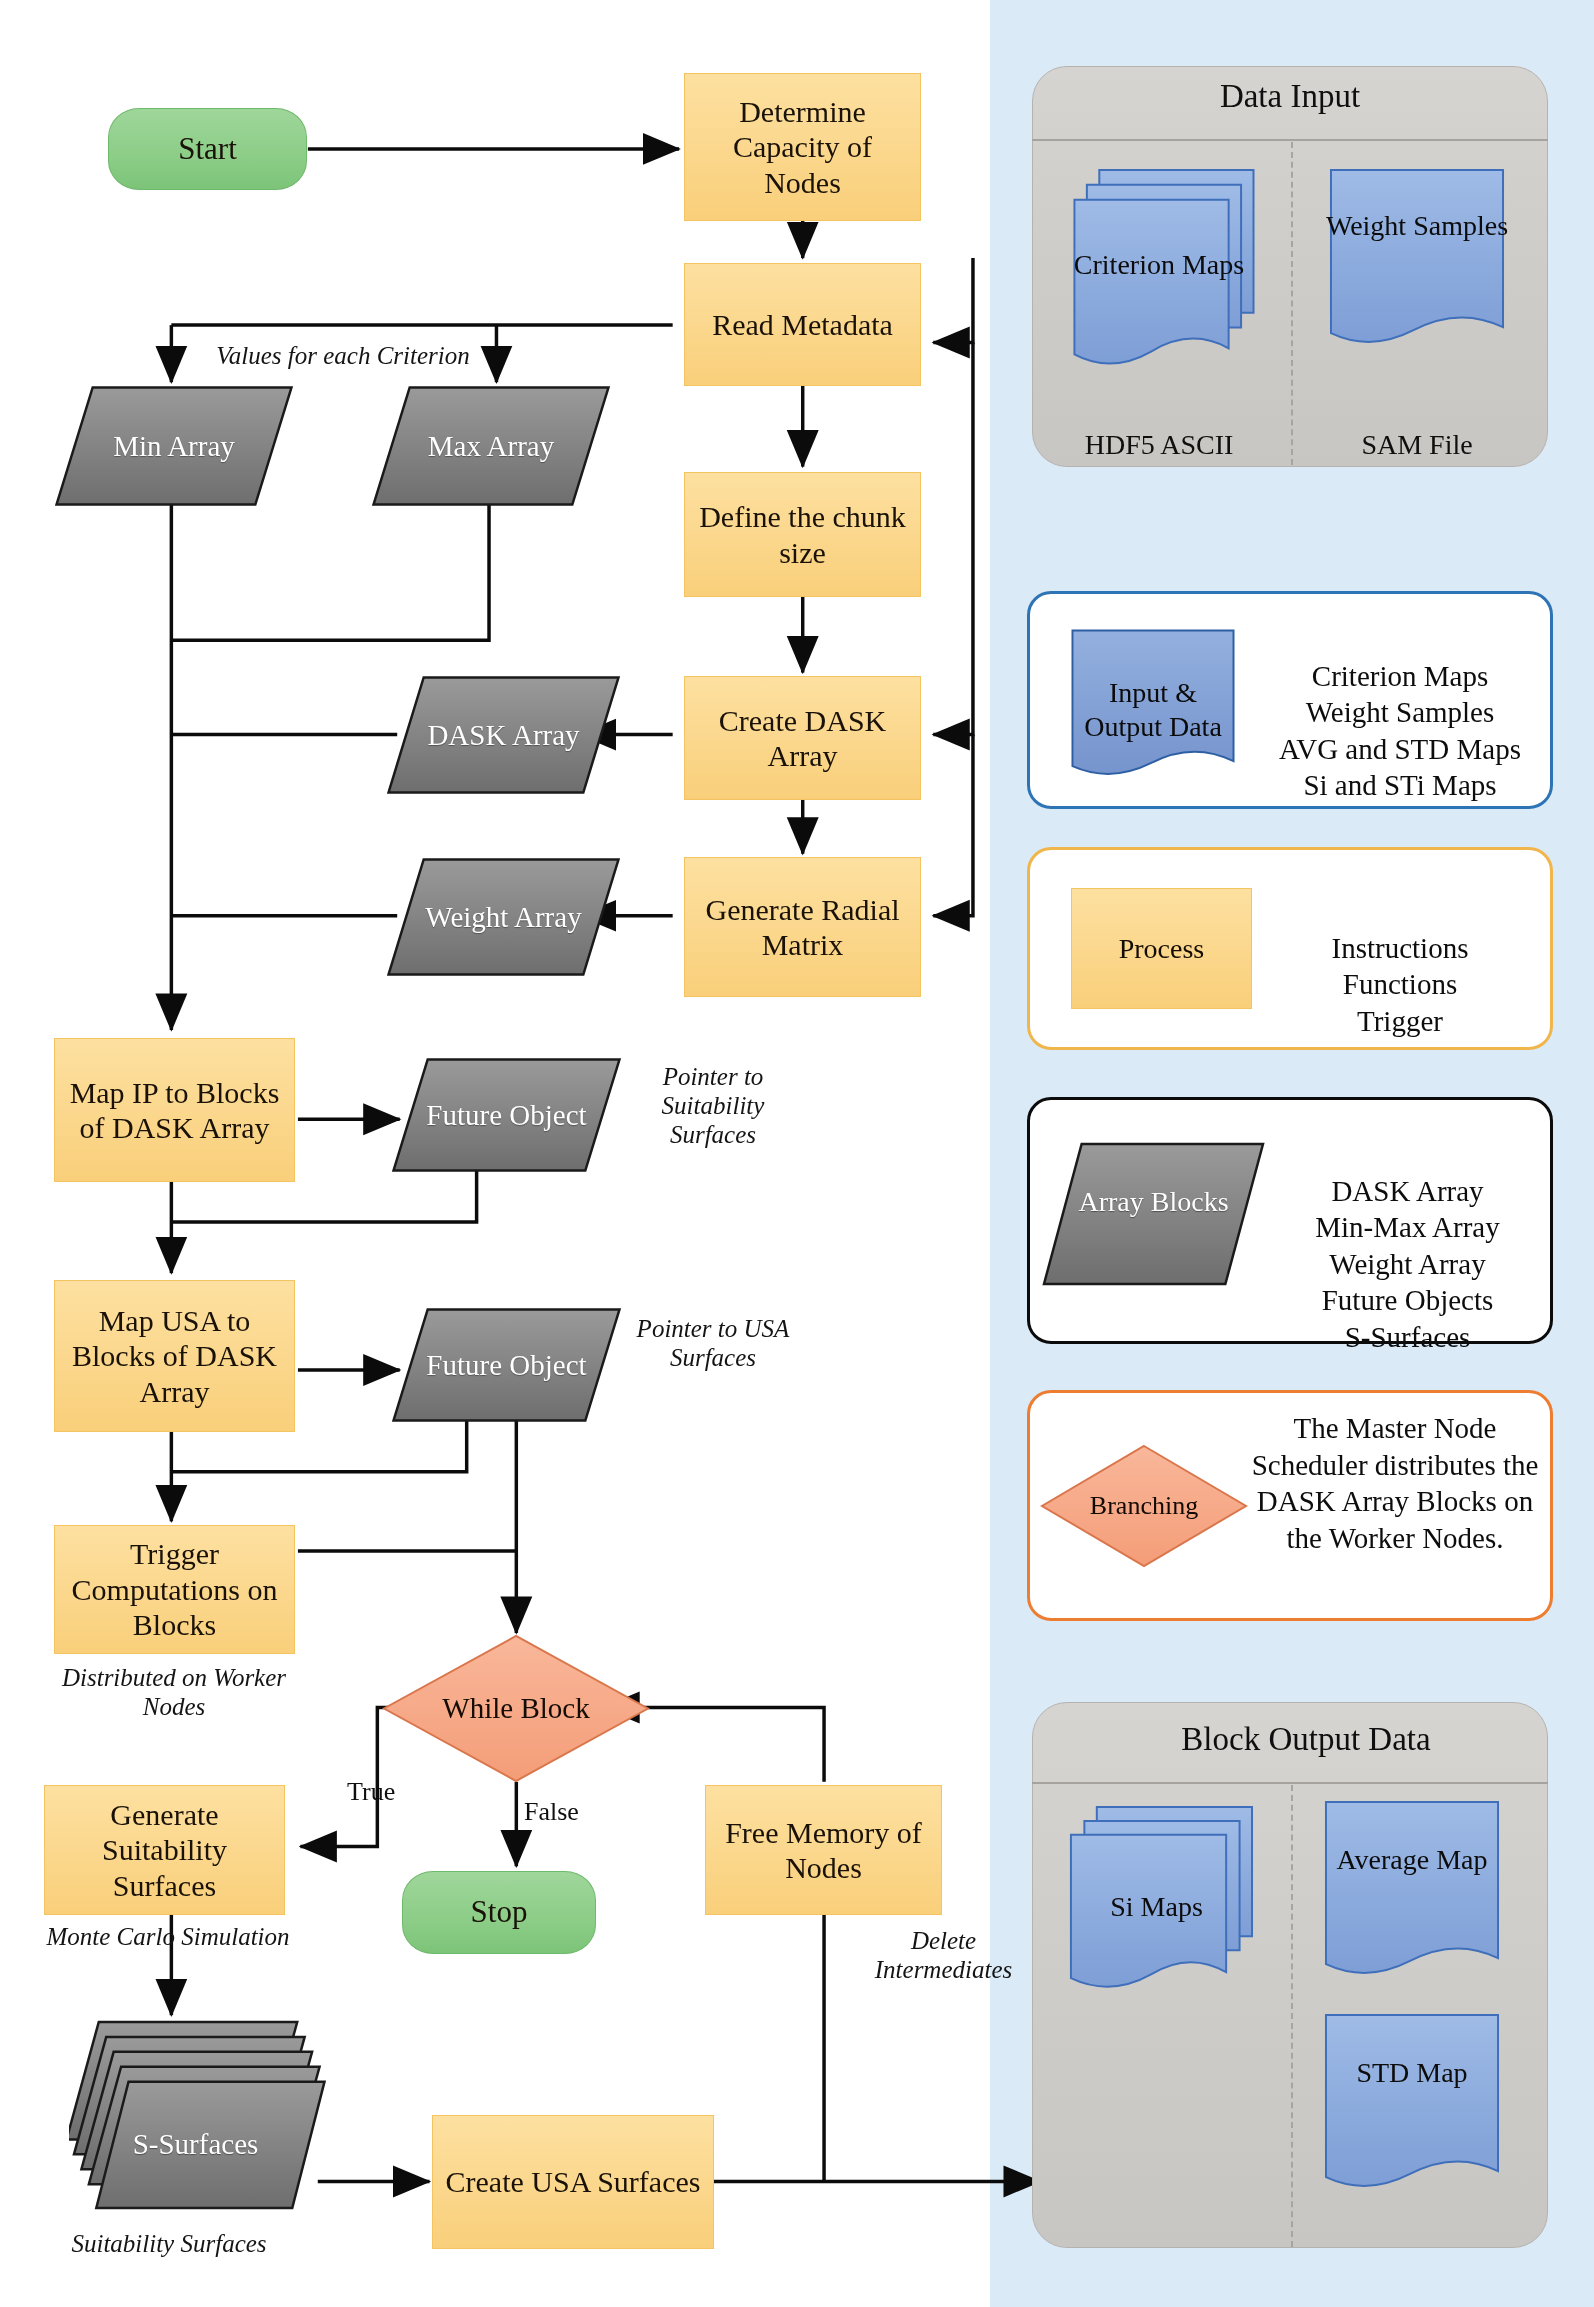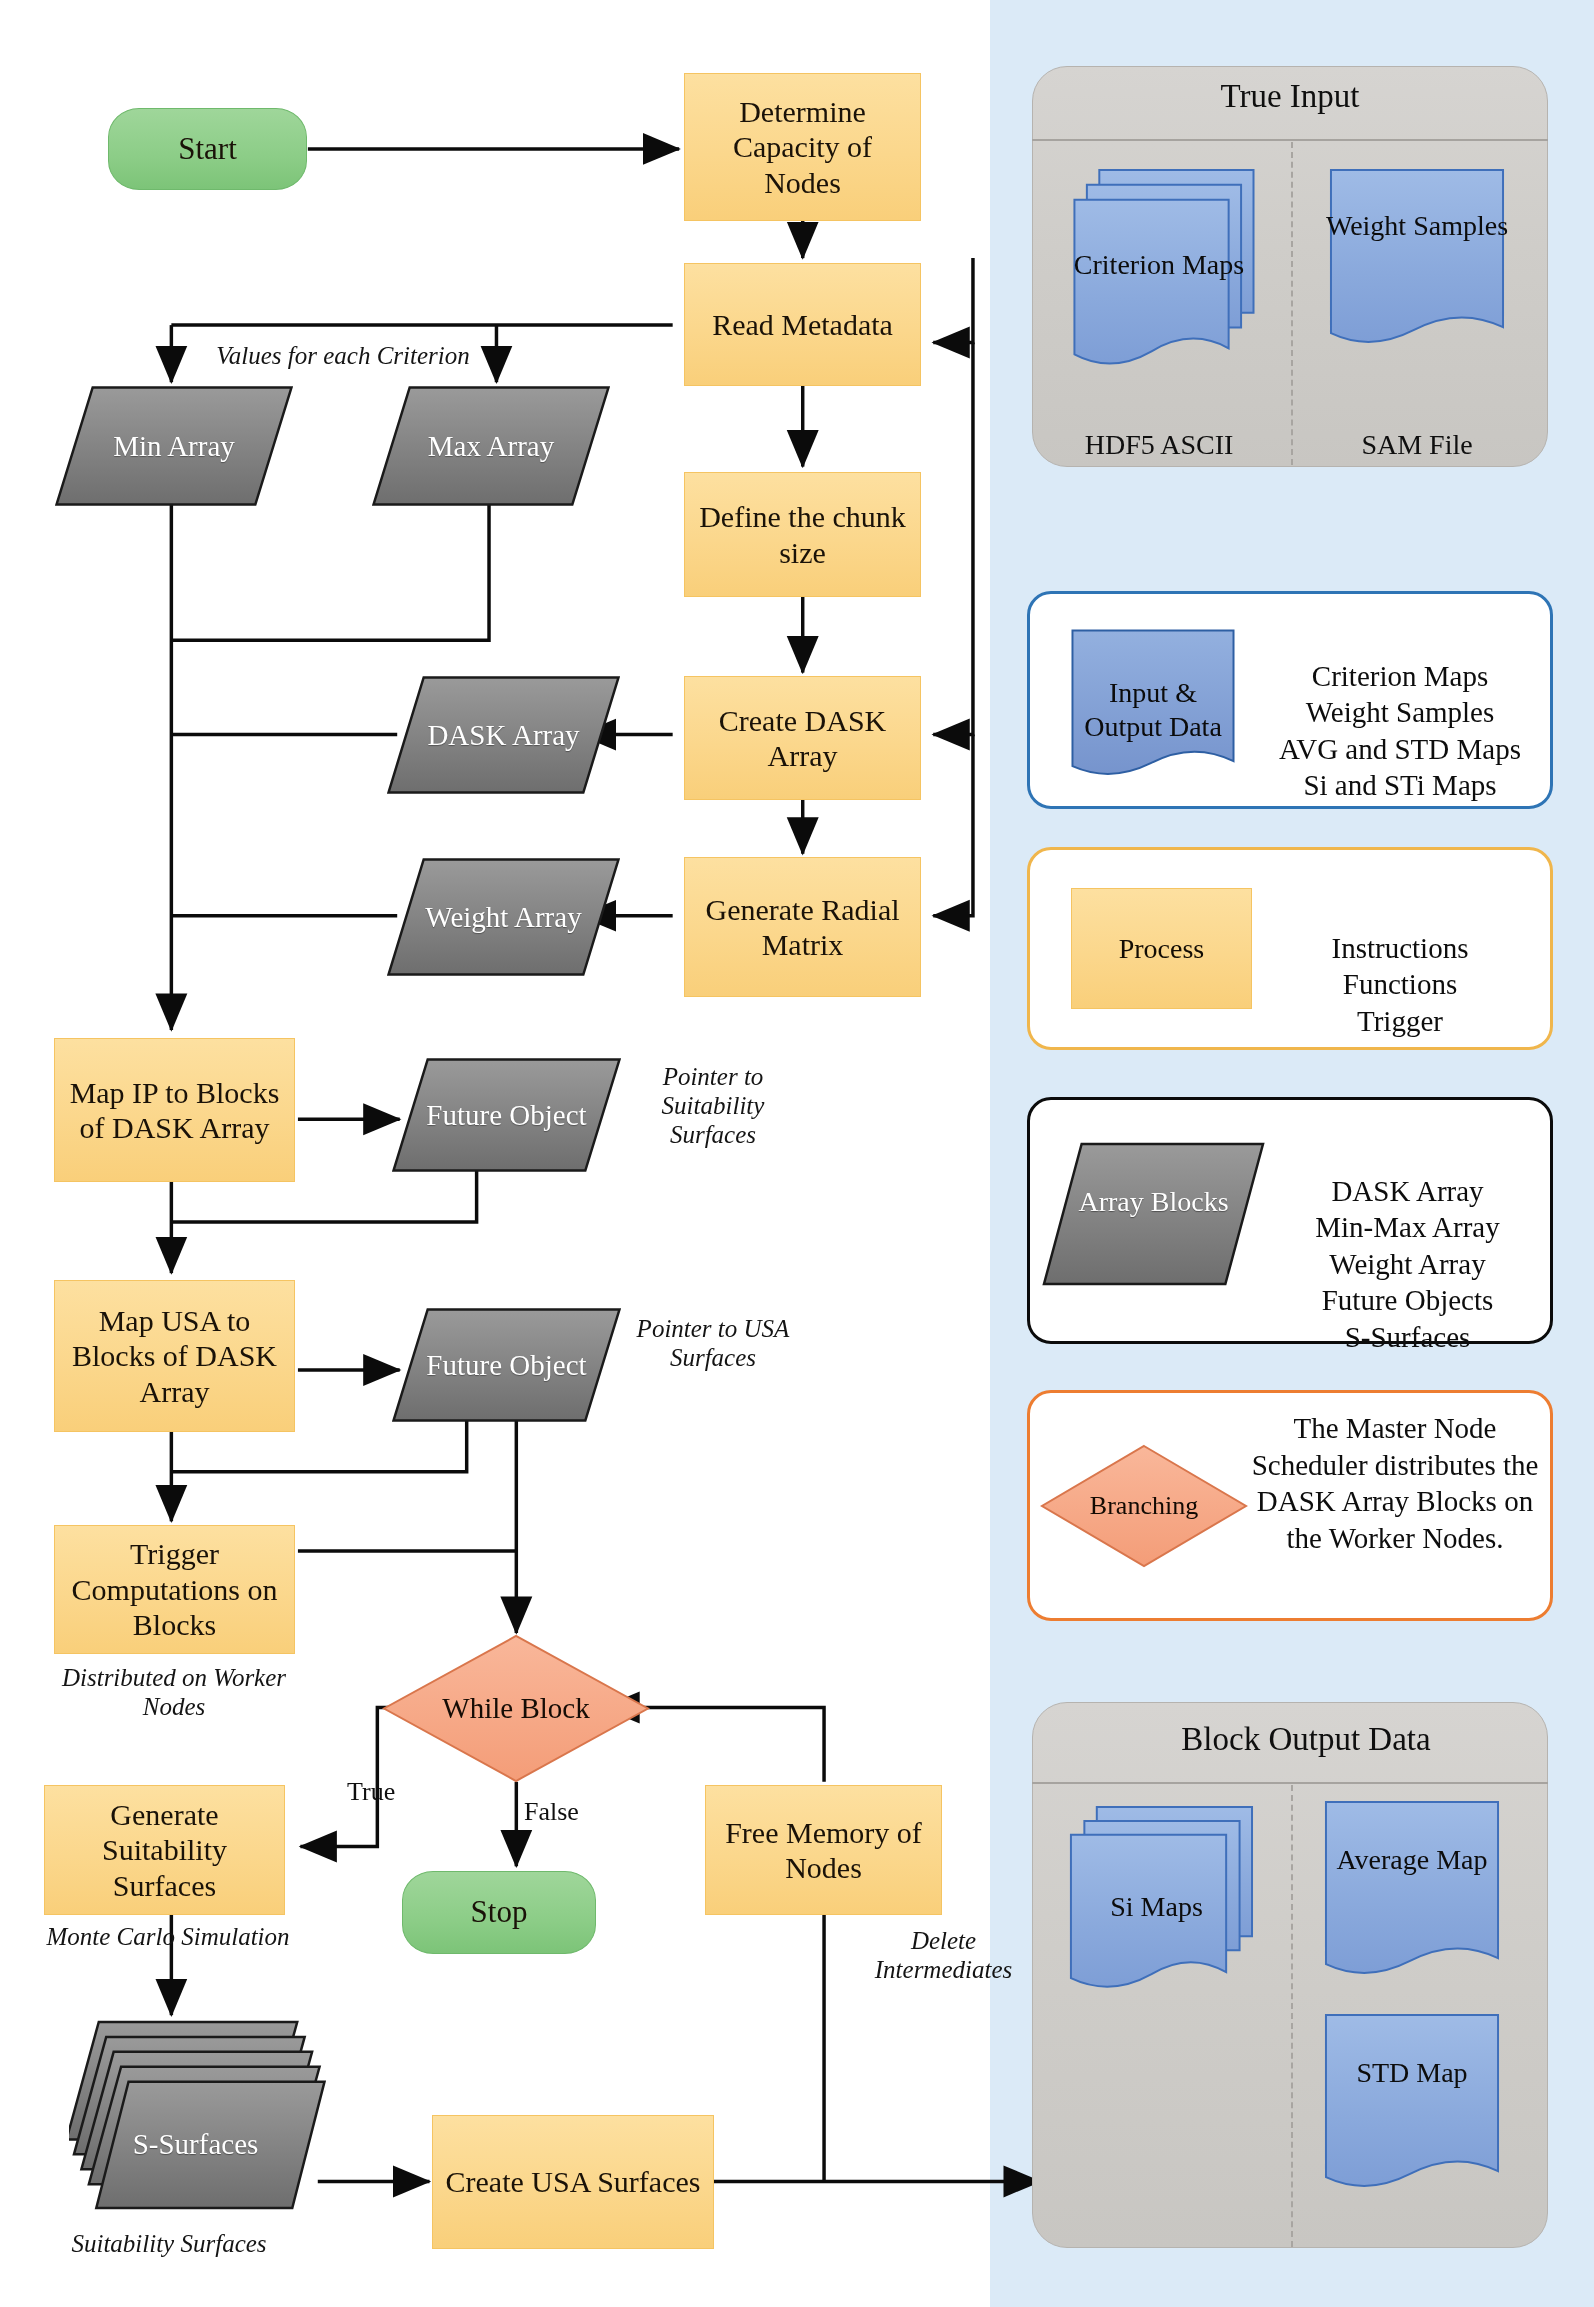--- a/index.html
+++ b/index.html
@@ -402,21 +402,21 @@
     <span>True</span>
   </div>
 
   <div class="edge-label" style="left:524px; top:1797px;">
     <span>False</span>
   </div>
 
   <div class="group-box" style="left:1032px; top:66px; width:516px; height:401px;">
   </div>
   <div class="group-title" style="left:1032px; top:78px; width:516px;">
-    <span>True Input</span>
+    <span>Data Input</span>
   </div>
   <div class="group-rule" style="left:1032px; top:139px; width:516px;"></div>
   <div class="group-vdash" style="left:1291px; top:142px; height:323px;"></div>
 
   <div class="doc-wrap" style="left:1062px; top:164px; width:194px; height:218px;">
     <svg viewBox="0 0 390 440" width="194" height="218" preserveAspectRatio="none">
       <path d="M75,12 L385,12 L385,300 L75,300 Z" fill="url(#gradBlue)" stroke="#3f6fba" stroke-width="4"></path>
       <path d="M50,42 L360,42 L360,330 L50,330 Z" fill="url(#gradBlue)" stroke="#3f6fba" stroke-width="4"></path>
       <path d="M25,72 L335,72 Q335,330 335,372 Q260,330 180,378 Q100,424 25,384 Z" fill="url(#gradBlue)" stroke="#3f6fba" stroke-width="4"></path>
     </svg>

